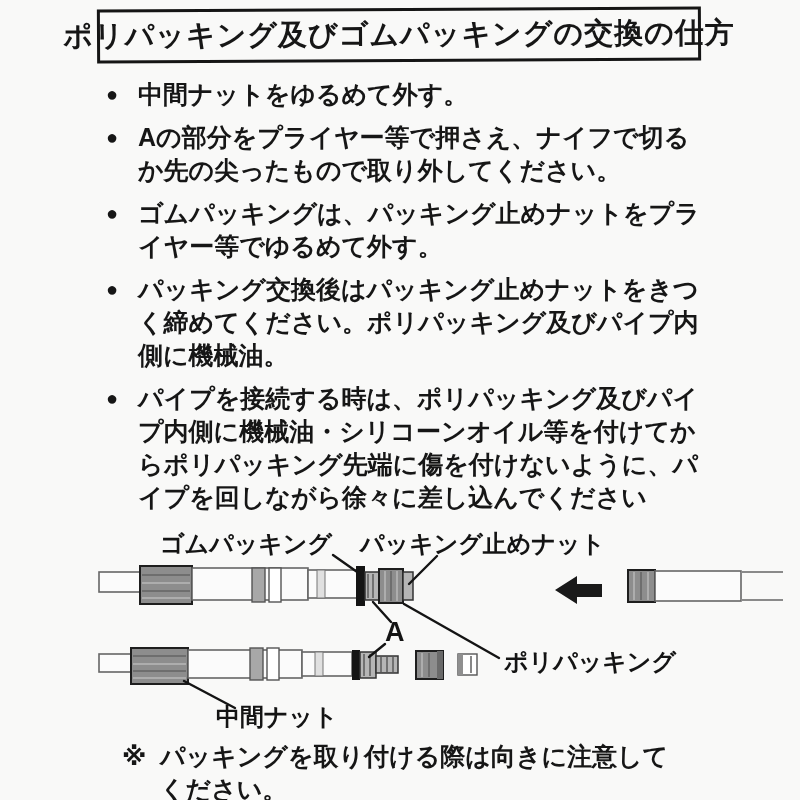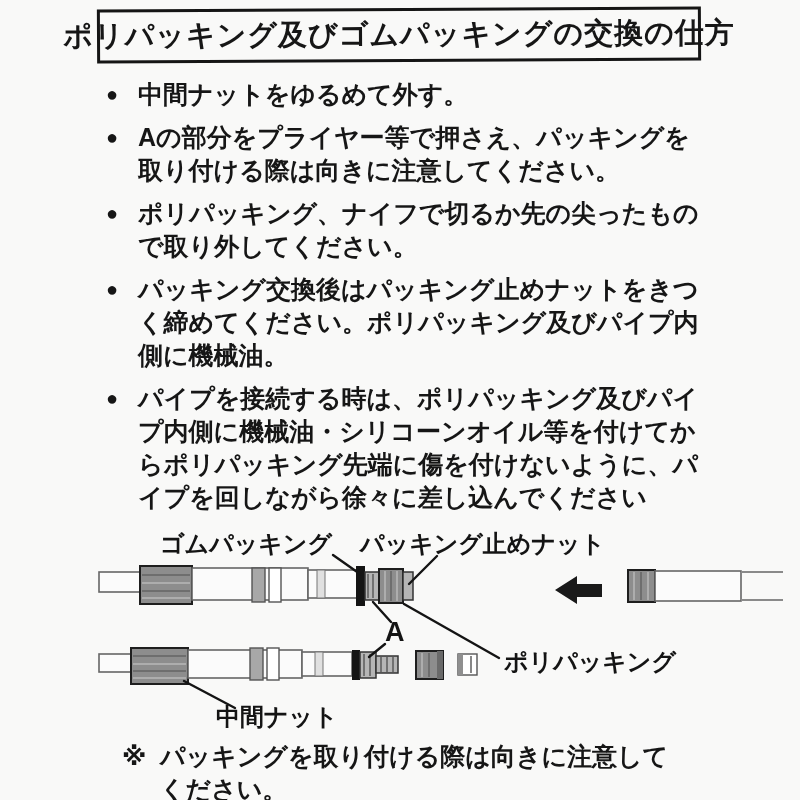--- a/index.html
+++ b/index.html
@@ -55,25 +55,25 @@
   <span>ポリパッキング及びゴムパッキングの交換の仕方</span>
 </div>
 
 <div class="bullets">
   <div class="bullet-item">
     <span class="bullet-dot">●</span>
     <span class="bullet-text">中間ナットをゆるめて外す。</span>
   </div>
   <div class="bullet-item">
     <span class="bullet-dot">●</span>
-    <span class="bullet-text">Aの部分をプライヤー等で押さえ、パッキングを取り付ける際は向きに注意してください。</span>
+    <span class="bullet-text">Aの部分をプライヤー等で押さえ、ナイフで切るか先の尖ったもので取り外してください。</span>
   </div>
   <div class="bullet-item">
     <span class="bullet-dot">●</span>
-    <span class="bullet-text">ポリパッキング、ナイフで切るか先の尖ったもので取り外してください。</span>
+    <span class="bullet-text">ゴムパッキングは、パッキング止めナットをプライヤー等でゆるめて外す。</span>
   </div>
   <div class="bullet-item">
     <span class="bullet-dot">●</span>
     <span class="bullet-text">パッキング交換後はパッキング止めナットをきつく締めてください。ポリパッキング及びパイプ内側に機械油。</span>
   </div>
   <div class="bullet-item">
     <span class="bullet-dot">●</span>
     <span class="bullet-text">パイプを接続する時は、ポリパッキング及びパイプ内側に機械油・シリコーンオイル等を付けてからポリパッキング先端に傷を付けないように、パイプを回しながら徐々に差し込んでください</span>
   </div>
 </div>

